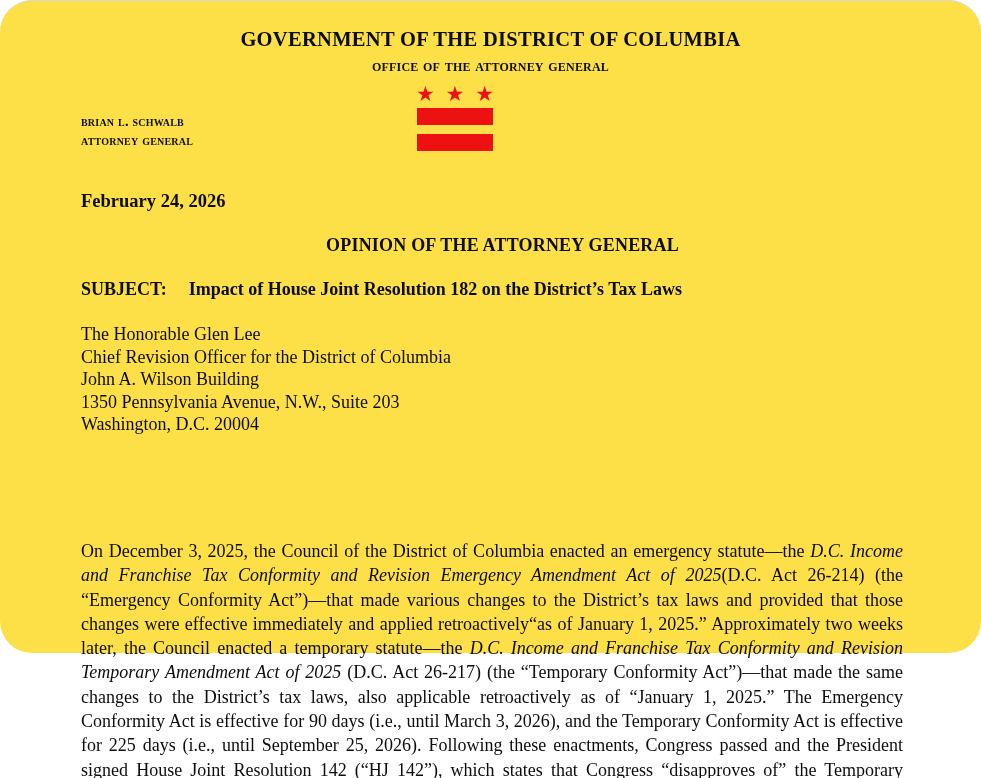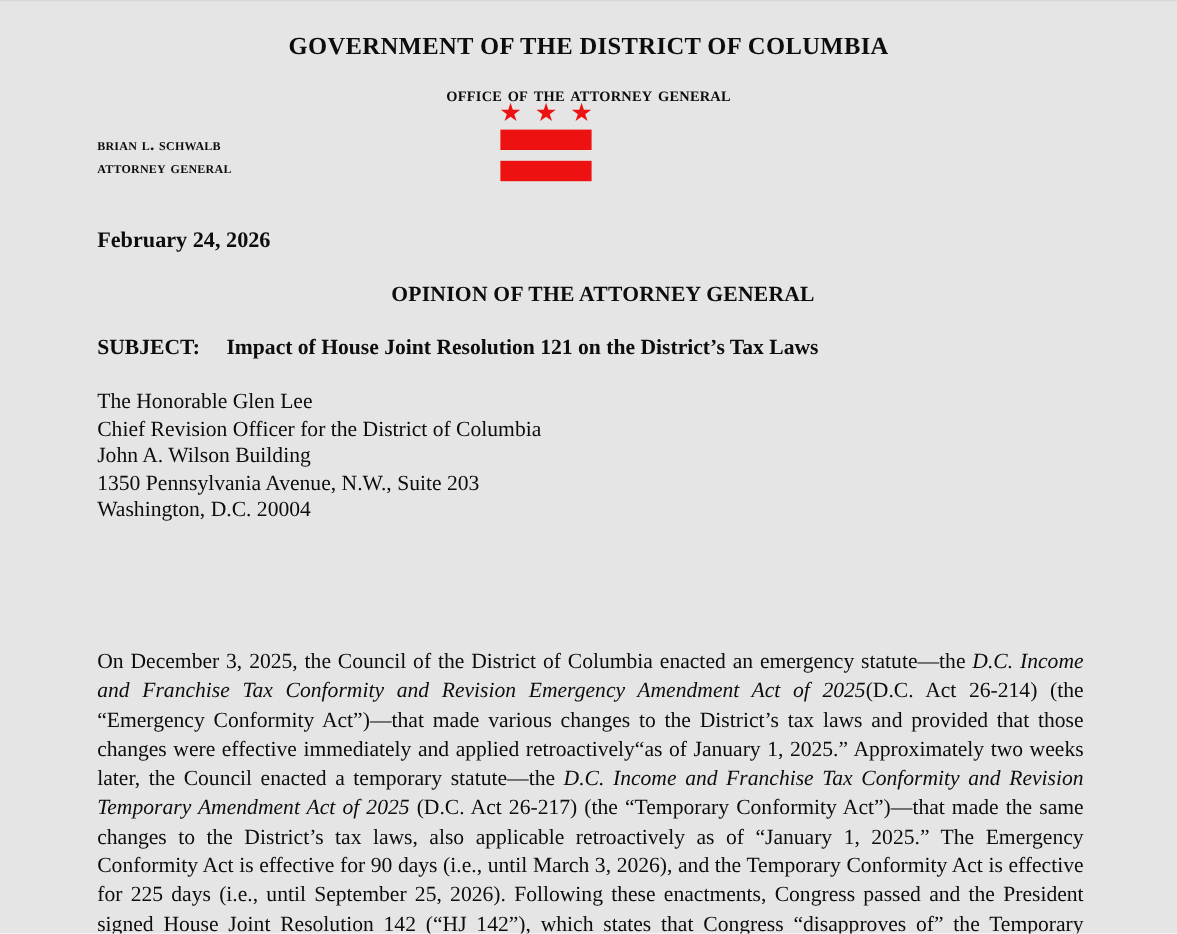--- a/index.html
+++ b/index.html
@@ -12,24 +12,25 @@
     width: 981px;
     height: 778px;
     overflow: hidden;
     font-family: "Liberation Serif", "DejaVu Serif", serif;
     color: #0d0d0d;
     -webkit-font-smoothing: antialiased;
   }
   .page {
     position: relative;
     width: 981px;
-    height: 778px;
-    background: #e5e5e5;
+    height: 653px;
+    background: #fde047;
     box-sizing: border-box;
     border-top: 1px solid #d8d8d4;
+    border-radius: 32px;
   }
 
   
   .masthead {
     position: absolute;
     left: 0;
     top: 26px;
     width: 981px;
     text-align: center;
   }
@@ -40,21 +41,21 @@
     line-height: 24px;
     white-space: nowrap;
   }
   .masthead .line2 {
     font-size: 17.5px;
     font-weight: bold;
     font-variant: small-caps;
     text-transform: lowercase;
     letter-spacing: 0.2px;
     line-height: 22px;
-    margin-top: 16px;
+    margin-top: 3px;
   }
 
   
   .flag {
     position: absolute;
     left: 415px;
     top: 84px;
     width: 80px;
     height: 62px;
   }
@@ -188,21 +189,21 @@
   <div class="nameblock">
     <div>Brian L. Schwalb</div>
     <div>Attorney General</div>
   </div>
 
   <div class="date">February 24, 2026</div>
 
   <div class="opinion-title">OPINION OF THE ATTORNEY GENERAL</div>
 
   <div class="subject">
-    <span class="subj-label">SUBJECT:</span><span>Impact of House Joint Resolution 121 on the District’s Tax Laws</span>
+    <span class="subj-label">SUBJECT:</span><span>Impact of House Joint Resolution 182 on the District’s Tax Laws</span>
   </div>
 
   <div class="addressee">
     <div>The Honorable Glen Lee</div>
     <div>Chief Revision Officer for the District of Columbia</div>
     <div>John A. Wilson Building</div>
     <div>1350 Pennsylvania Avenue, N.W., Suite 203</div>
     <div>Washington, D.C. 20004</div>
   </div>
 

